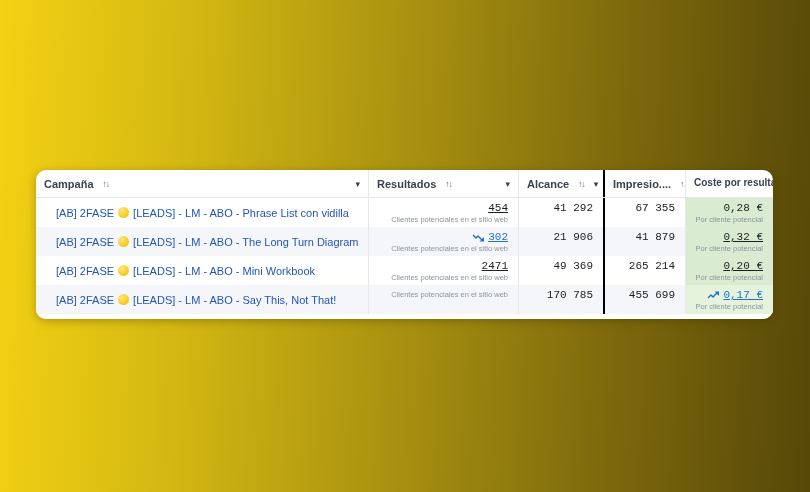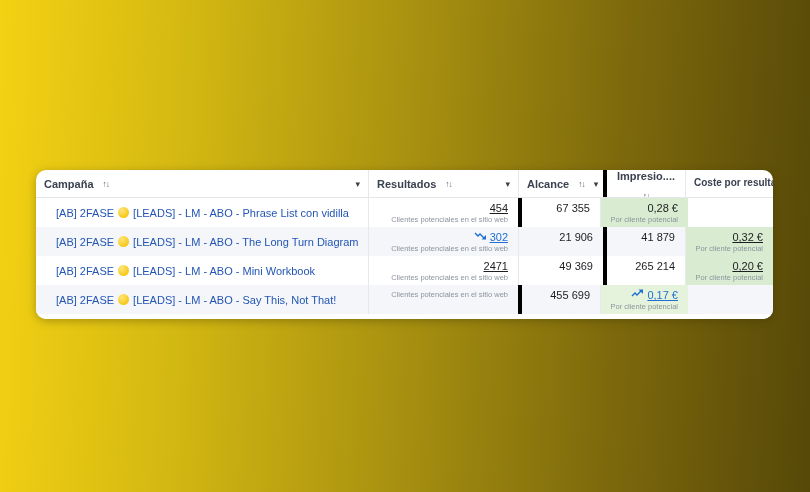--- a/index.html
+++ b/index.html
@@ -15,33 +15,33 @@
     display:flex;flex-direction:column;
   }
   .hrow,.trow{display:flex;flex:none;}
   .hrow{height:27px;border-bottom:1px solid #e4e6ea;}
   .trow{height:29px;}
   .trow.alt{background:var(--row-stripe,#f4f6f9);}
   .cell{box-sizing:border-box;flex:none;}
   .c1{width:332px;}
   .c2{width:150px;border-left:1px solid #e6e8ec;}
   .c3{width:85px;border-left:1px solid #e6e8ec;}
-  .c4{width:82px;border-left:4px solid #000000;flex-direction:column;}
+  .c4{width:82px;border-left:2px solid #000000;}
   .c5{width:88px;border-left:1px solid #e6e8ec;}
   .hcell{display:flex;align-items:center;gap:9px;padding:0 8px;
          font-size:11px;font-weight:700;color:#3a4250;white-space:nowrap;overflow:hidden;}
   .hlabel2{font-size:10px;line-height:10.5px;font-weight:700;color:#3a4250;}
   .sort{font-size:8.5px;letter-spacing:-1px;color:#5f6673;flex:none;}
   .caret{margin-left:auto;font-size:9px;color:#3c4043;flex:none;}
   .camp{display:flex;align-items:center;padding:0 20px;font-size:11px;
         color:var(--link-blue,#2355b4);white-space:nowrap;overflow:hidden;cursor:pointer;}
   .dot{width:11px;height:11px;border-radius:50%;flex:none;margin:0 4px;
        background:radial-gradient(circle at 35% 30%,#ffe57a,#f6c91c 70%);}
   .rcell{text-align:right;padding:4px 10px 0 6px;}
-  .line1{display:flex;justify-content:flex-end;align-items:flex-start;gap:3px;line-height:12px;}
+  .line1{display:flex;justify-content:flex-end;align-items:center;gap:3px;line-height:12px;font-family:Liberation Mono, monospace;}
   .num{font-size:11px;color:#1c1e21;}
   .num.u{text-decoration:underline;cursor:pointer;}
   .num.blue{color:var(--metric-blue,#1f6fd4);text-decoration:underline;cursor:pointer;}
   .note{font-size:7.5px;line-height:9px;margin-top:1px;color:#8d949e;white-space:nowrap;}
   .g{background:var(--cost-green,#d9ecd1);}
   .g.light{background:var(--cost-green-light,#e5f3dd);}
   .bottom-pad{flex:1;background:#fff;}
   .ticon{flex:none;}
 </style>
 </head>
@@ -81,20 +81,25 @@
       <span>[AB] 2FASE</span>
       <span class="dot"></span>
       <span>[LEADS] - LM - ABO - Phrase List con vidilla</span>
     </div>
     <div class="cell c2 rcell">
       <div class="line1">
           <span class="num u">454</span>
         </div>
       <div class="note">Clientes potenciales en el sitio web</div>
     </div>
+    <div class="cell c3 rcell">
+      <div class="line1">
+          <span class="num">41 292</span>
+        </div>
+    </div>
     <div class="cell c4 rcell">
       <div class="line1">
           <span class="num">67 355</span>
         </div>
     </div>
     <div class="cell c5 rcell g">
       <div class="line1">
           <span class="num">0,28 €</span>
         </div>
       <div class="note">Por cliente potencial</div>
@@ -167,20 +172,25 @@
 
   <div class="trow alt">
     <div class="cell c1 camp">
       <span>[AB] 2FASE</span>
       <span class="dot"></span>
       <span>[LEADS] - LM - ABO - Say This, Not That!</span>
     </div>
     <div class="cell c2 rcell">
       <div class="note">Clientes potenciales en el sitio web</div>
     </div>
+    <div class="cell c3 rcell">
+      <div class="line1">
+          <span class="num">170 785</span>
+        </div>
+    </div>
     <div class="cell c4 rcell">
       <div class="line1">
           <span class="num">455 699</span>
         </div>
     </div>
     <div class="cell c5 rcell g light">
       <div class="line1">
         <svg class="ticon" width="13" height="9" viewBox="0 0 13 9">
             <polyline points="1,7 4,4 6,6 10,2" fill="none" stroke="#1f6fd4" stroke-width="1.4"></polyline>
             <polygon points="7.6,0.6 12,0.6 12,5" fill="#1f6fd4"></polygon>

